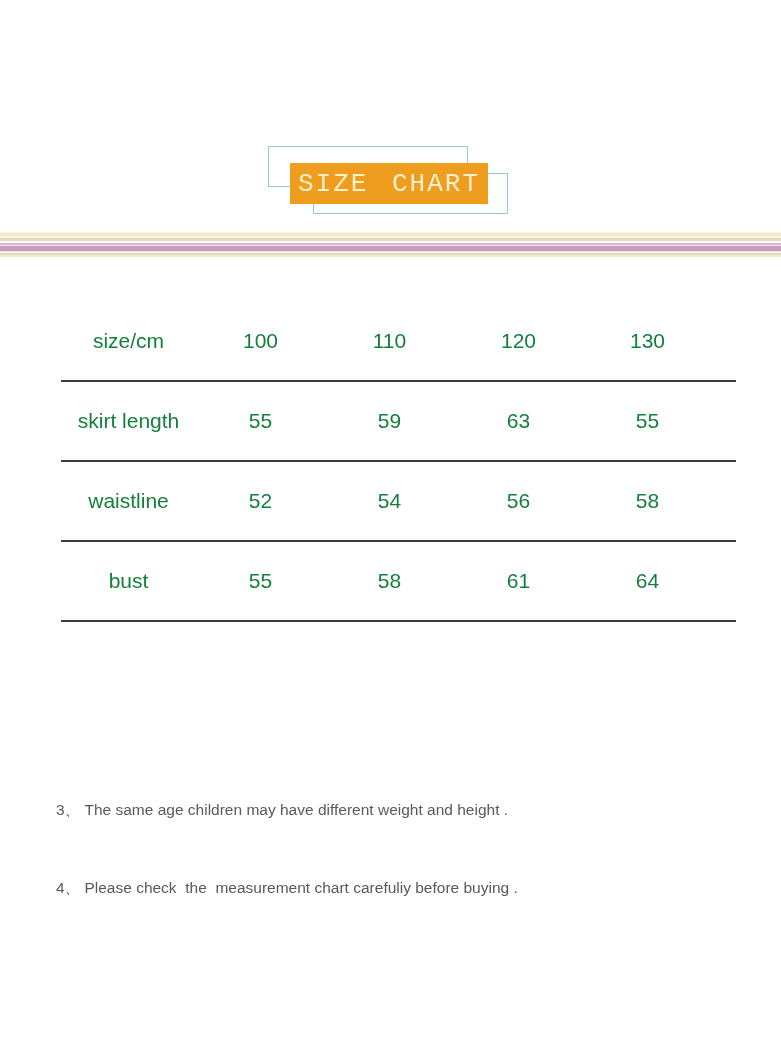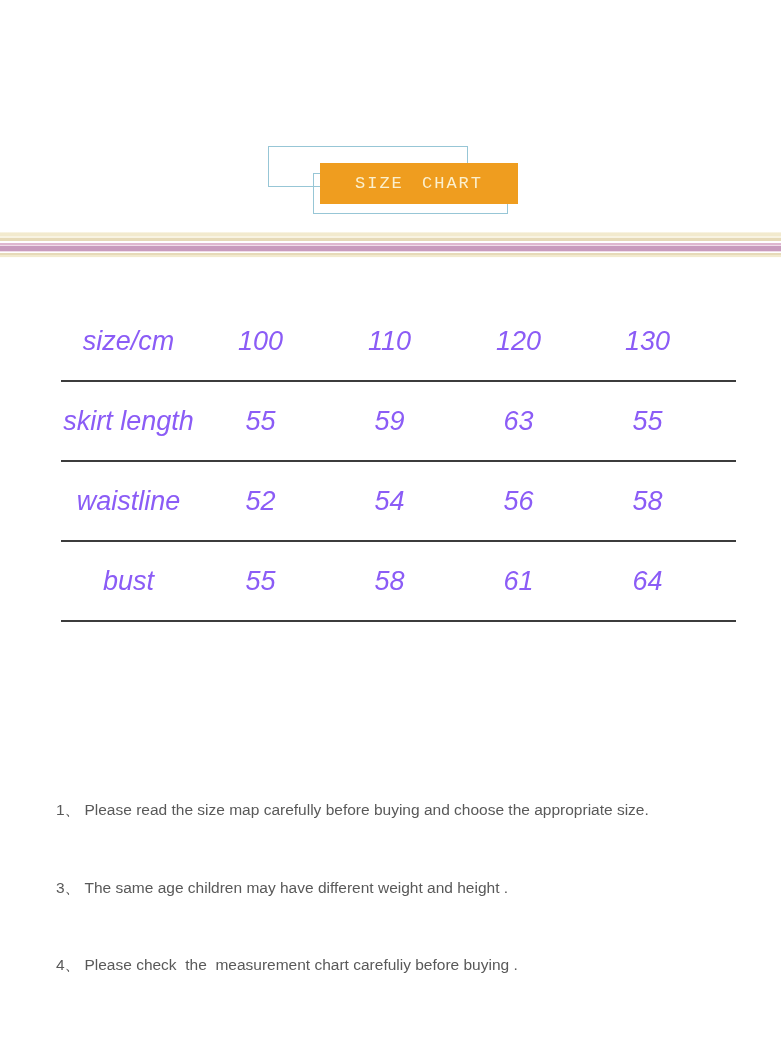--- a/index.html
+++ b/index.html
@@ -19,24 +19,24 @@
     background: transparent;
   }
   .outline-rect.back-top { left: 268px; top: 146px; width: 198px; height: 39px; }
   .outline-rect.back-bottom { left: 313px; top: 173px; width: 193px; height: 39px; }
   .banner {
     position: absolute;
     left: 290px; top: 163px; width: 198px; height: 41px;
     background: #ef9d1f;
     color: #fbf0ce;
     font-family: "Liberation Mono", monospace;
-    font-size: 17px;
+    font-size: 26px;
     letter-spacing: 2px;
     word-spacing: 6px;
-    display: flex; align-items: center; justify-content: center; margin-left: 30px;
+    display: flex; align-items: center; justify-content: center;
   }
 
   
   .divider {
     position: absolute;
     left: 0; top: 232px; width: 781px; height: 26px;
     background: linear-gradient(to bottom,
       #fdfbf4 0px, #f2eace 1px, #f2eace 4px,
       #f8f3e2 4px, #f8f3e2 6px,
       #e6dab8 6px, #e6dab8 9px,
@@ -48,23 +48,22 @@
       #ffffff 20px, #ffffff 21px,
       #e6dab8 21px, #e6dab8 23px,
       #f2eace 23px, #f2eace 25px,
       #fdfbf4 25px, #ffffff 26px);
   }
 
   
   .size-table {
     position: absolute;
     left: 61px; top: 302px; width: 675px;
-    color: #8b5cf6;
-    font-size: 27px;
-    font-style: italic;
+    color: #15803d;
+    font-size: 21px;
   }
   .trow {
     display: flex;
     align-items: center;
     height: 78px;
     border-bottom: 2px solid #3c3c3c;
     padding-right: 24px;
     box-sizing: content-box;
   }
   .cell { text-align: center; }
@@ -129,20 +128,19 @@
     <div class="trow">
       <span class="cell lab">bust</span>
       <span class="cell val">55</span>
       <span class="cell val">58</span>
       <span class="cell val">61</span>
       <span class="cell val">64</span>
     </div>
   </div>
 
   <ul class="notes">
-    <li>1、 Please read the size map carefully before buying and choose the appropriate size.</li>
     <li>3、 The same age children may have different weight and height .</li>
     <li>4、 Please check  the  measurement chart carefuliy before buying .</li>
     
     
   </ul>
 
 </div>
 
 </body></html>

